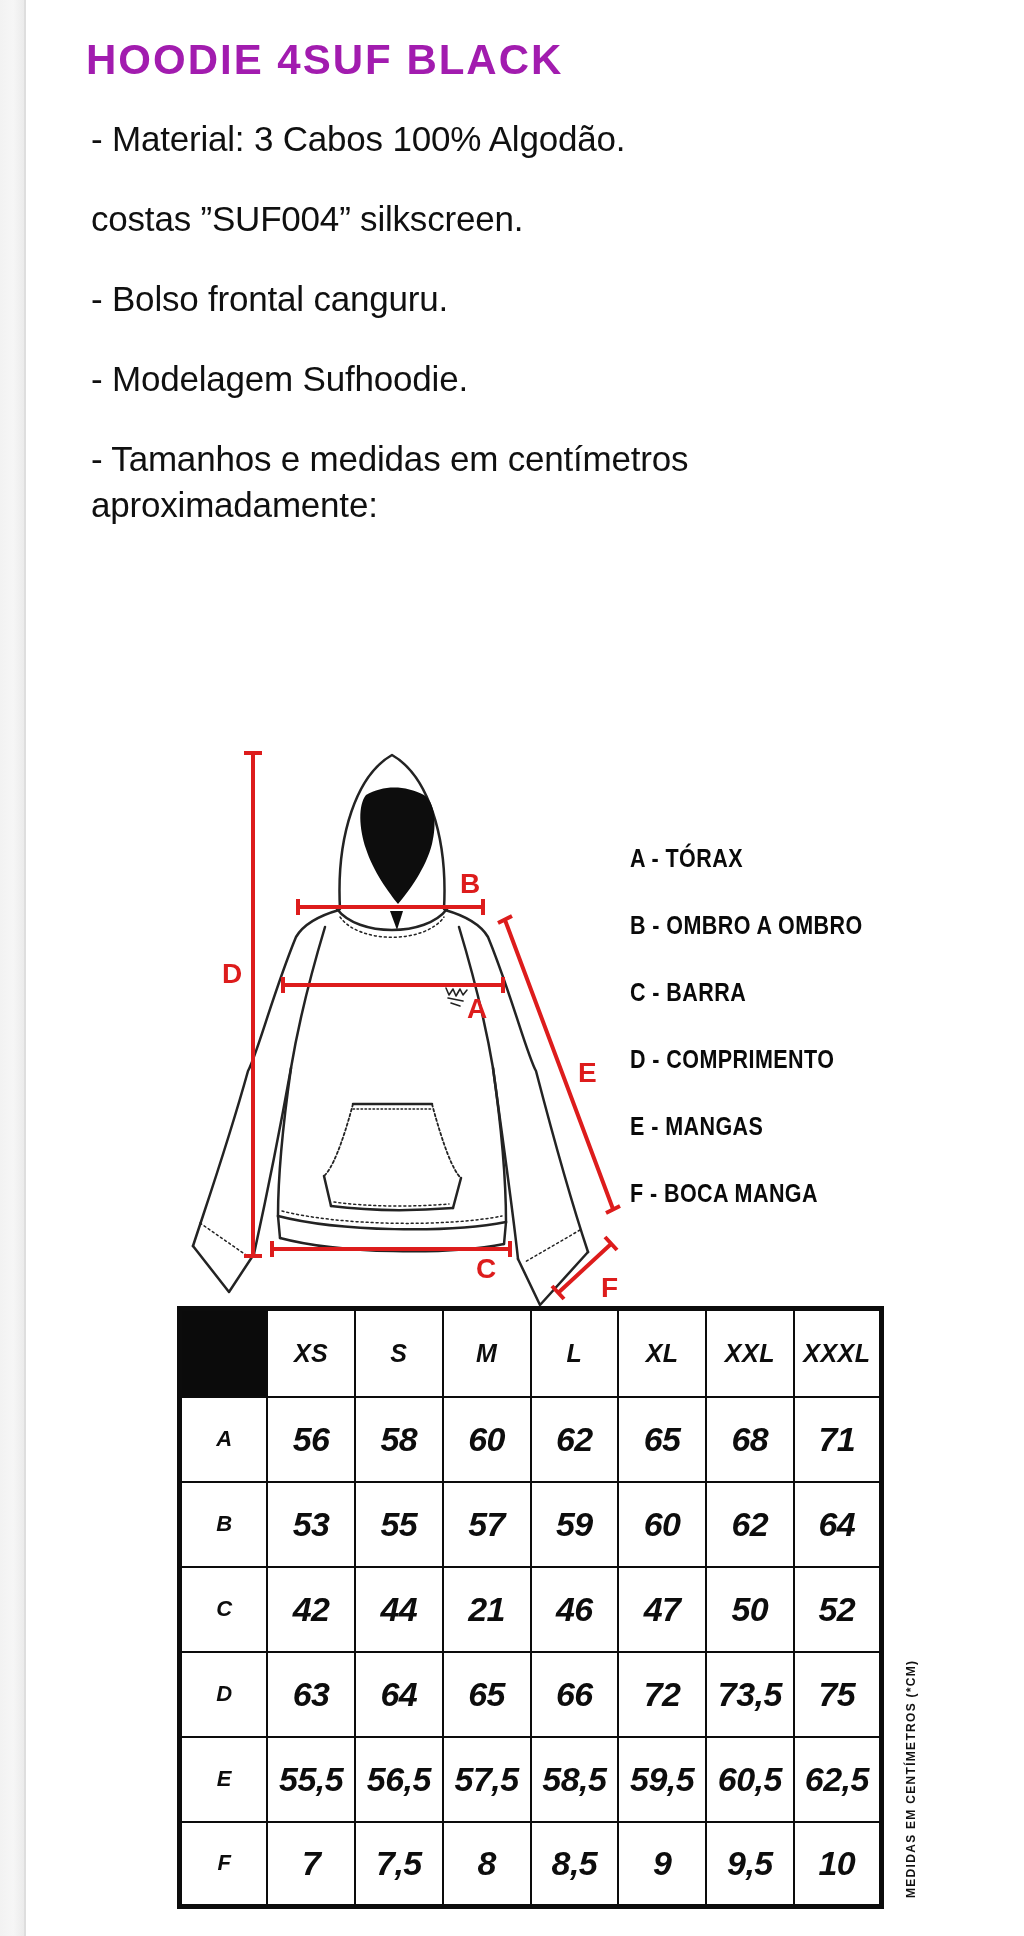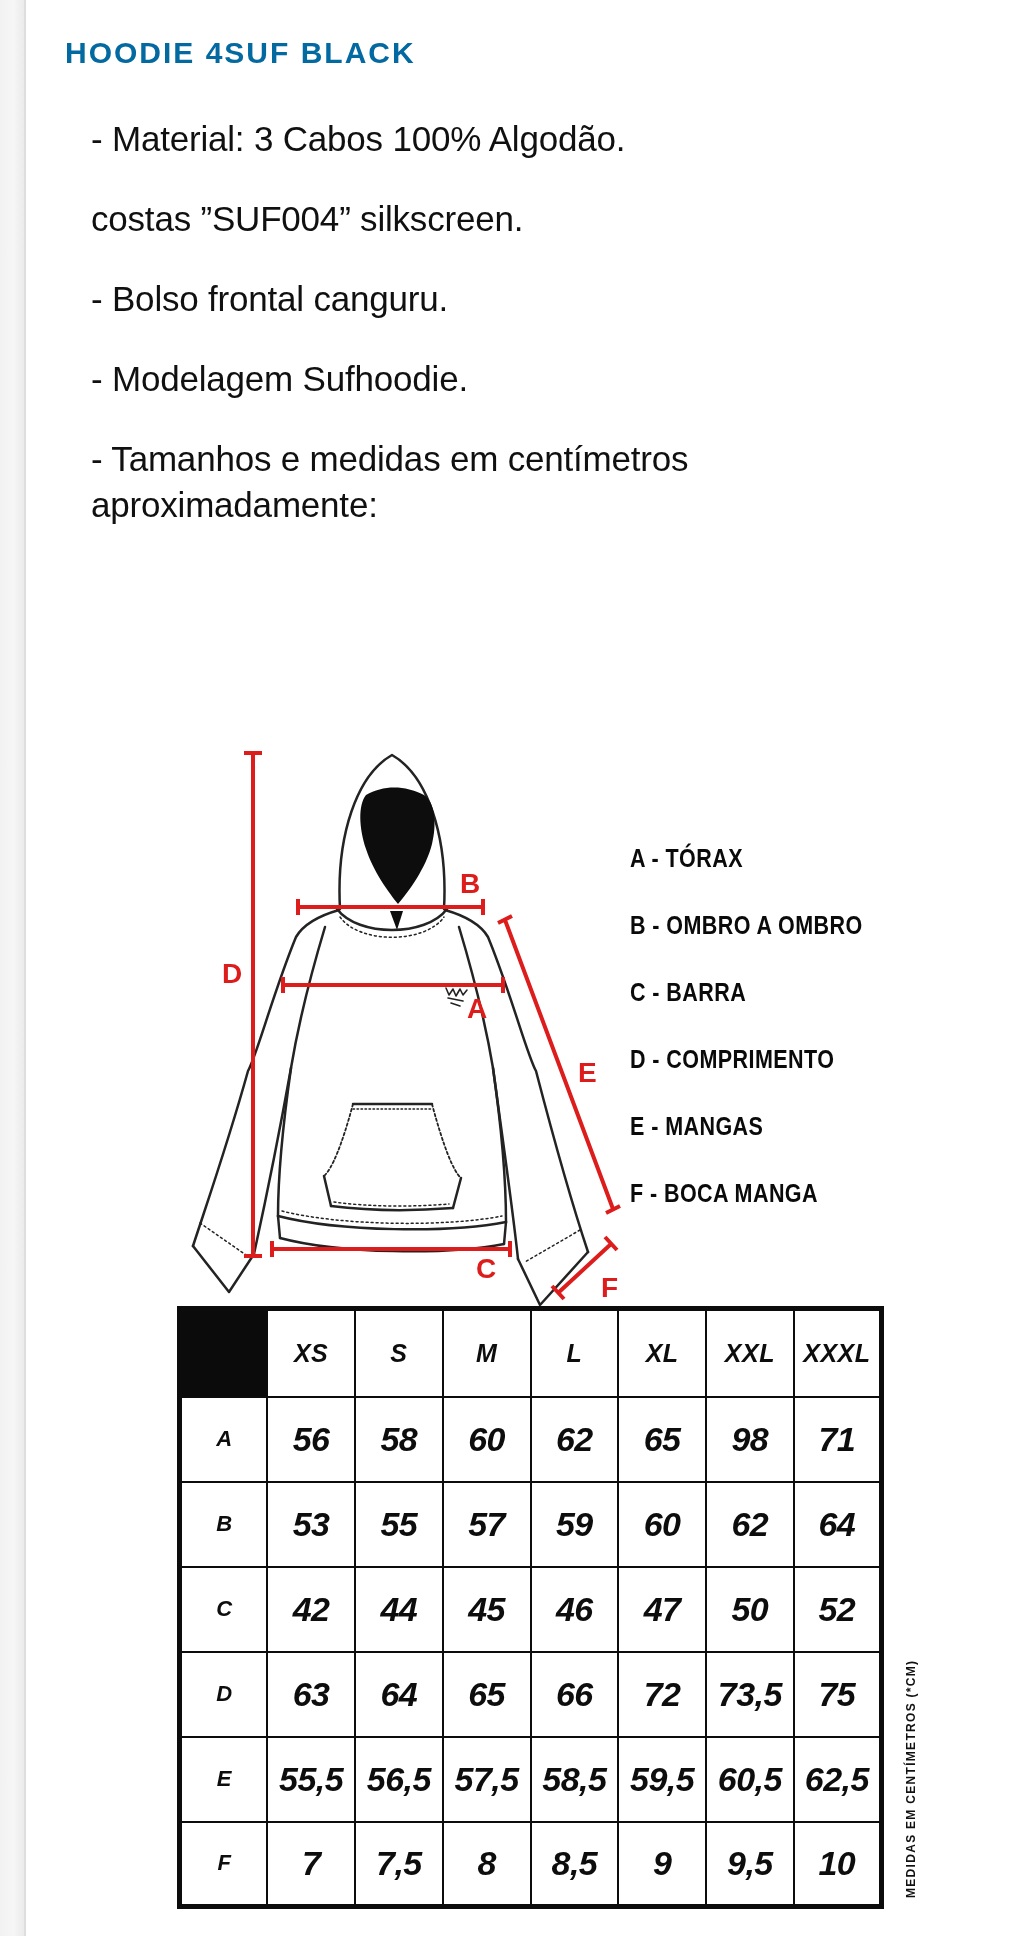--- a/index.html
+++ b/index.html
@@ -3,22 +3,22 @@
 <meta charset="utf-8">
 <style>
   html,body{margin:0;padding:0;background:#fff;}
   #page{position:relative;width:1024px;height:1936px;background:#ffffff;overflow:hidden;
         font-family:"Liberation Sans",sans-serif;color:#0d0d0d;}
   
   .edge-strip{position:absolute;left:0;top:0;width:24px;height:1936px;
               background:linear-gradient(to right,#f2f2f2 0%,#f6f6f6 55%,#ebebeb 100%);
               border-right:2px solid #dedede;}
   
-  .title{position:absolute;left:65px;top:36px;font-size:30px;font-weight:700;
-         letter-spacing:2px;color:#0369a1;white-space:nowrap;}
+  .title{position:absolute;left:86px;top:36px;font-size:42px;font-weight:700;
+         letter-spacing:2px;color:#a21caf;white-space:nowrap;}
   .desc{position:absolute;left:75px;top:116px;width:830px;font-size:35px;line-height:46px;
         color:#101010;letter-spacing:-0.2px;}
   .desc p{margin:0 0 34px 16px;}
   .desc .ln{display:block;}
   
   #diagram-svg{position:absolute;left:140px;top:725px;width:520px;height:585px;}
   .legend{position:absolute;left:630px;top:844px;}
   .legend-item{height:30px;margin-bottom:37px;font-size:25px;font-weight:700;color:#0a0a0a;
                white-space:nowrap;transform:scaleX(.86);transform-origin:0 50%;letter-spacing:.5px;}
   
@@ -145,38 +145,38 @@
       <td class="szhead">XXL</td>
       <td class="szhead">XXXL</td>
     </tr>
     <tr class="dat">
       <td class="rowlab">A</td>
       <td class="val">56</td>
       <td class="val">58</td>
       <td class="val">60</td>
       <td class="val">62</td>
       <td class="val">65</td>
-      <td class="val">98</td>
+      <td class="val">68</td>
       <td class="val">71</td>
     </tr>
     <tr class="dat">
       <td class="rowlab">B</td>
       <td class="val">53</td>
       <td class="val">55</td>
       <td class="val">57</td>
       <td class="val">59</td>
       <td class="val">60</td>
       <td class="val">62</td>
       <td class="val">64</td>
     </tr>
     <tr class="dat">
       <td class="rowlab">C</td>
       <td class="val">42</td>
       <td class="val">44</td>
-      <td class="val">45</td>
+      <td class="val">21</td>
       <td class="val">46</td>
       <td class="val">47</td>
       <td class="val">50</td>
       <td class="val">52</td>
     </tr>
     <tr class="dat">
       <td class="rowlab">D</td>
       <td class="val">63</td>
       <td class="val">64</td>
       <td class="val">65</td>

